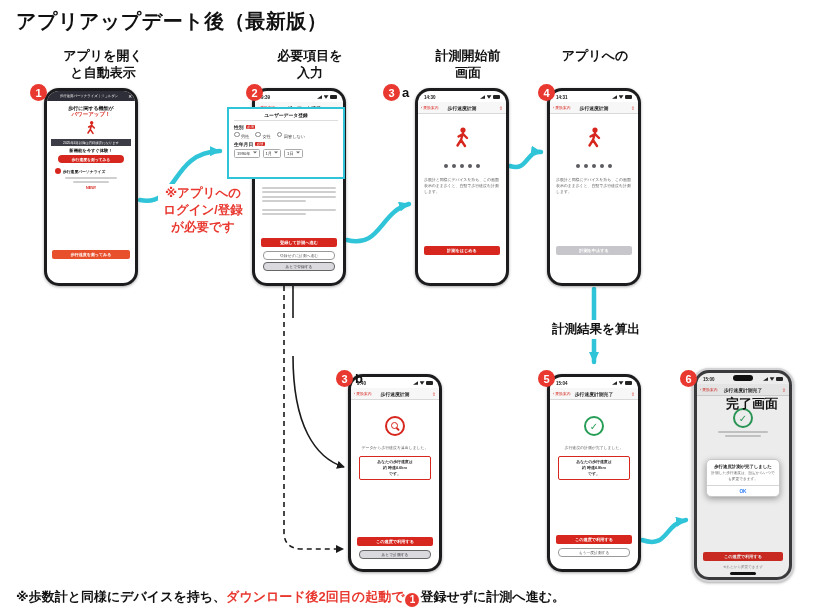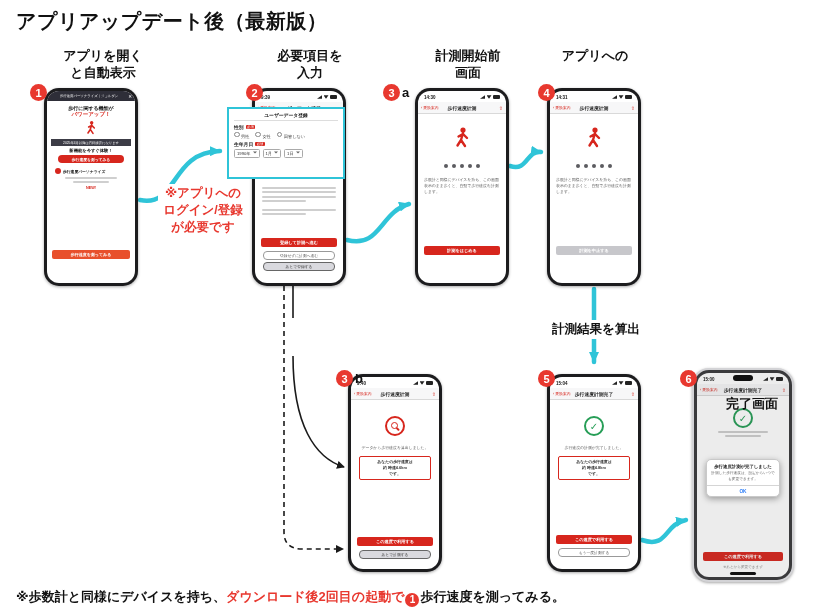--- a/index.html
+++ b/index.html
@@ -350,16 +350,16 @@
         <div class="dbody">計測した歩行速度は、設定からいつでも変更できます。</div>
         <div class="dok">OK</div>
       </div>
       <div class="btn red mta" style="margin-bottom:2px;">この速度で利用する</div>
       <div class="cap6">※あとから変更できます</div>
       <i class="homebar"></i>
     </div>
   </div>
 
   <div class="footer">
-    <span>※歩数計と同様にデバイスを持ち、</span><span class="hl">ダウンロード後2回目の起動で</span><span class="fbadge">1</span><span>歩行速度を測ってみる。</span>
+    <span>※歩数計と同様にデバイスを持ち、</span><span class="hl">ダウンロード後2回目の起動で</span><span class="fbadge">1</span><span>登録せずに計測へ進む。</span>
   </div>
 
 </div>
 
 </body></html>

